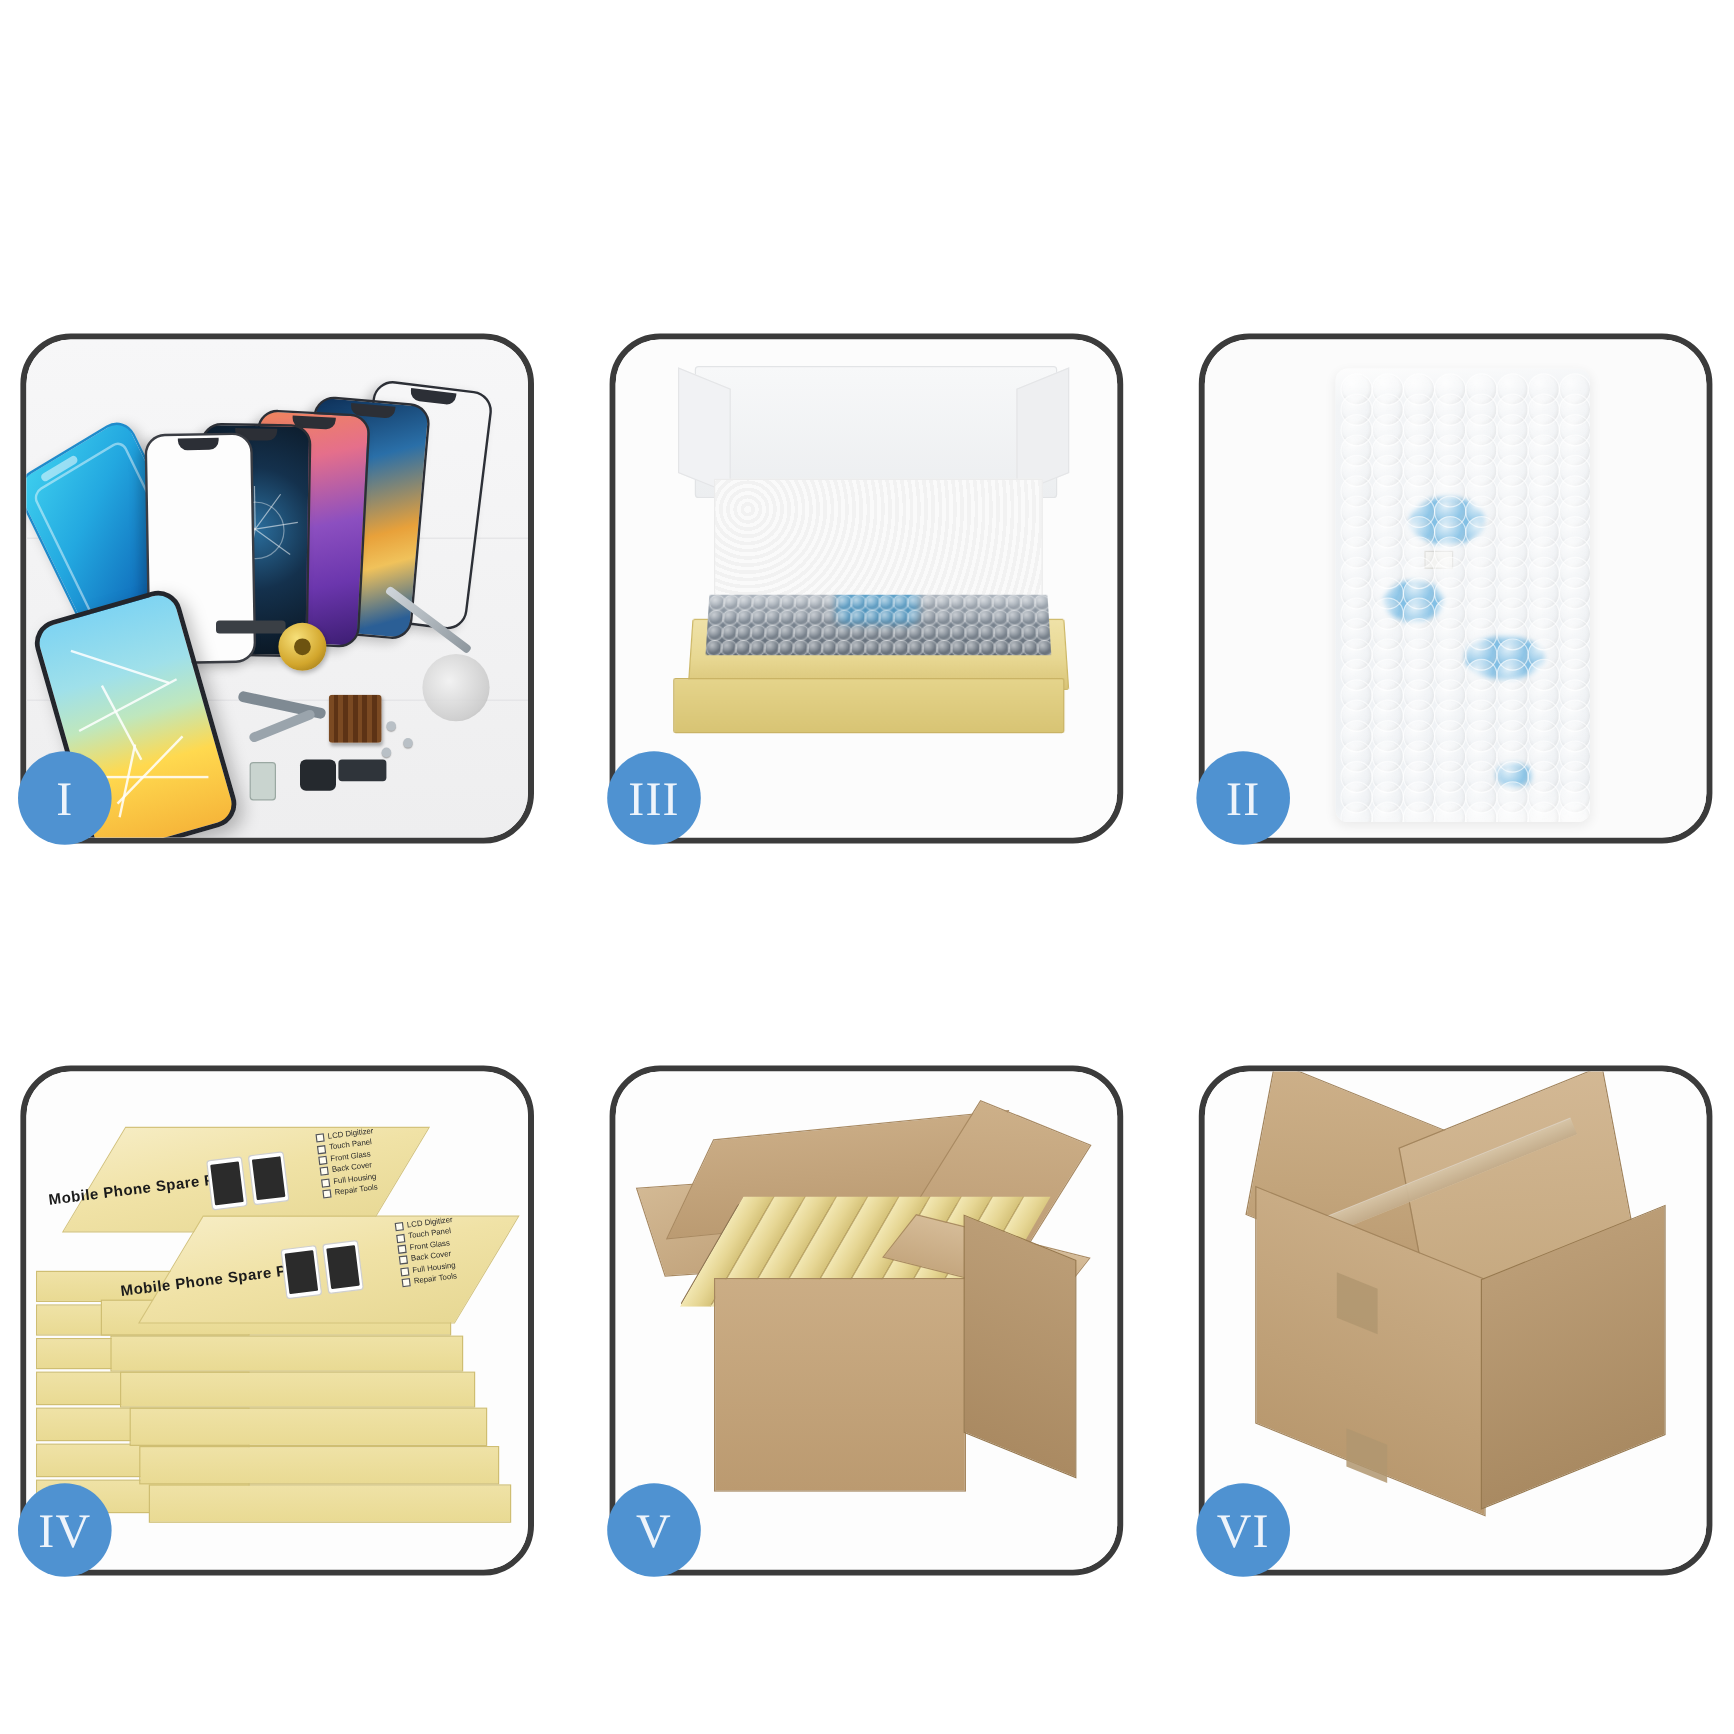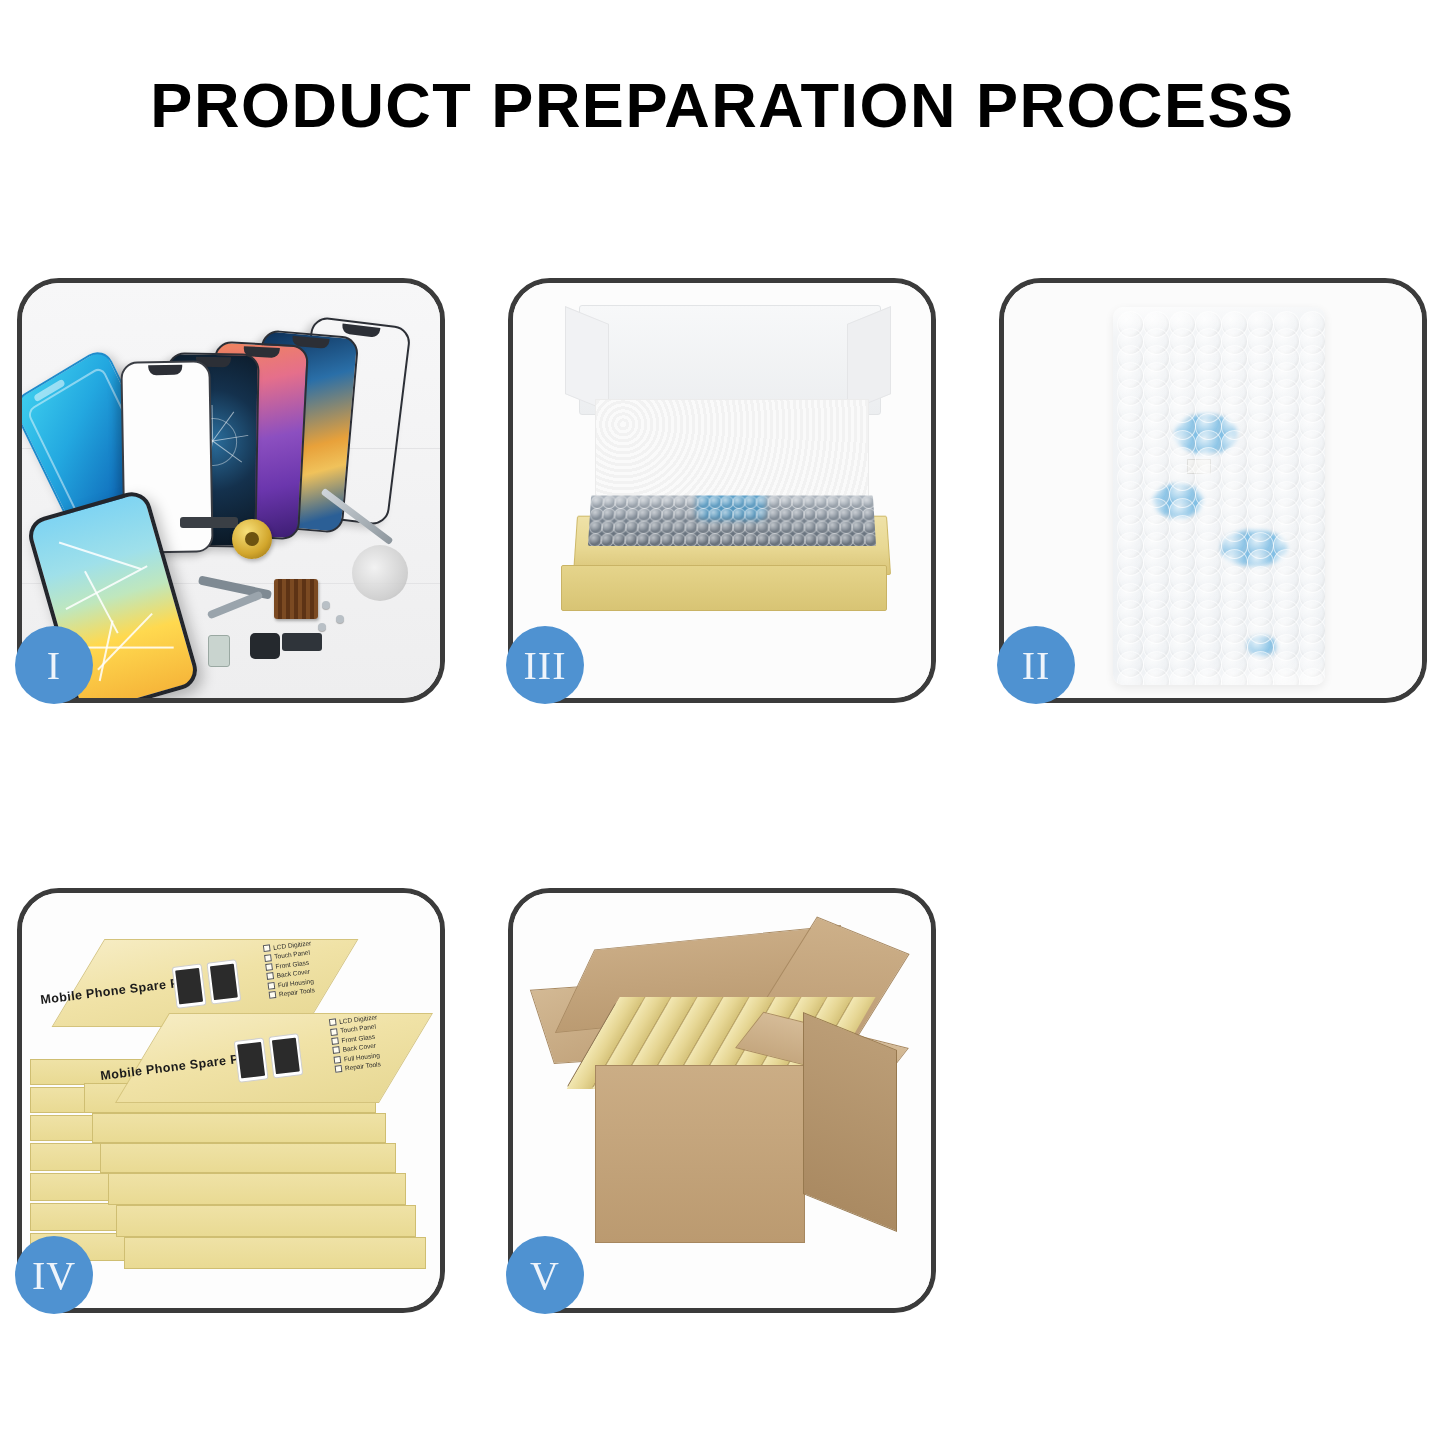--- a/index.html
+++ b/index.html
@@ -302,21 +302,20 @@
     position:absolute;left:96px;top:-4px;width:240px;height:70px;
     background:#f9f9f9;border-radius:10px;transform:rotate(-20deg);z-index:-1;
   }
 </style>
 </head>
 <body>
 
 <div class="page">
 
   <div class="header">
-    <h1 class="title">PRODUCT PREPARATION PROCESS</h1>
   </div>
 
   <div class="grid">
 
     <div class="card">
       <div class="card-inner p1">
         <div class="shelf" style="top:165px;"></div>
         <div class="shelf" style="top:300px;"></div>
 
         <div class="film"></div>
@@ -804,15 +803,30 @@
               <div class="ibox" style="left: 234px; width: 25px;"></div>
             </div>
           <div class="cf-front-flap"></div>
           <div class="c-body"></div>
           <div class="c-side"></div>
         </div>
       </div>
       <div class="badge">V</div>
     </div>
 
+    <div class="card">
+      <div class="card-inner p6">
+        <div class="sealed">
+          <div class="s-white"></div>
+          <div class="s-top"></div>
+          <div class="s-top2"></div>
+          <div class="s-tape"></div>
+          <div class="s-front"></div>
+          <div class="s-right"></div>
+          <div class="s-seal" style="left:88px;top:156px;width:34px;height:38px;transform:skewY(22deg);"></div>
+          <div class="s-seal" style="left:96px;top:286px;width:34px;height:32px;transform:skewY(22deg);"></div>
+        </div>
+      </div>
+      <div class="badge">VI</div>
+    </div>
 
   </div>
 </div>
 
 </body></html>

